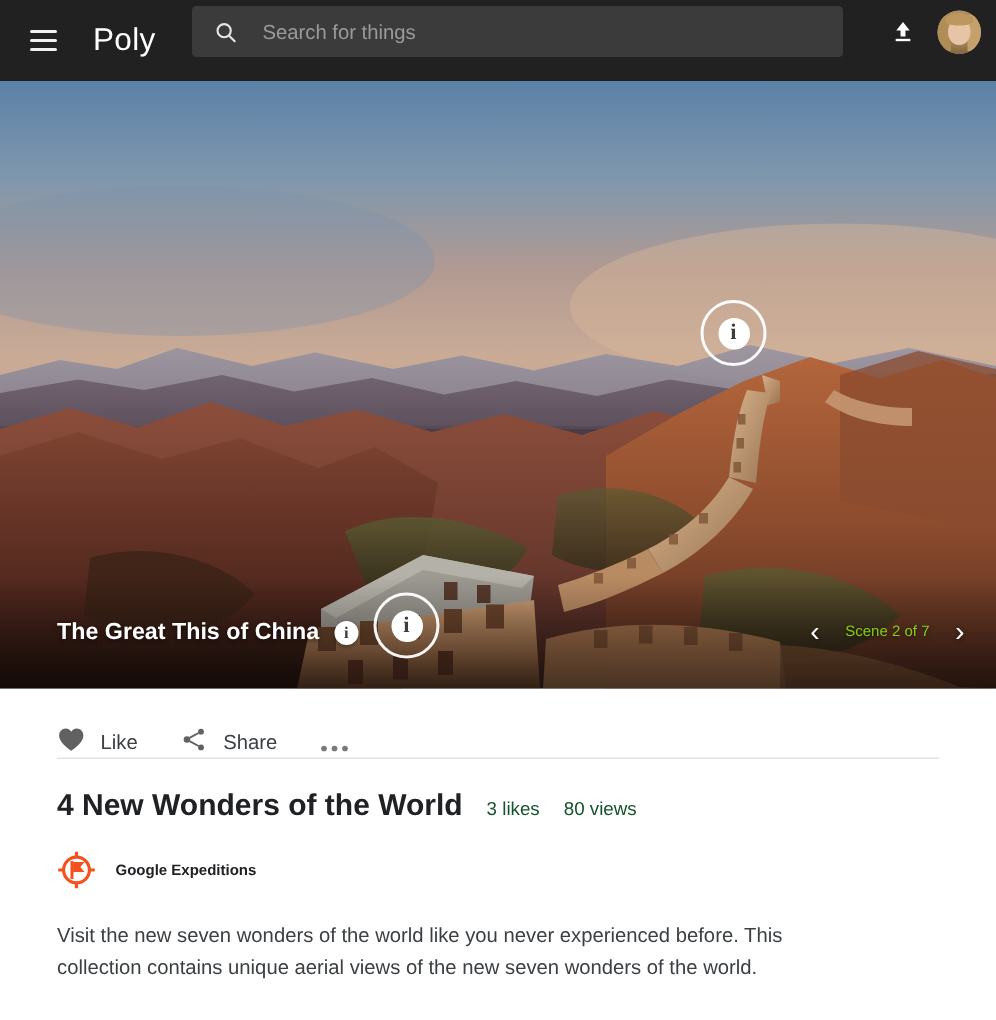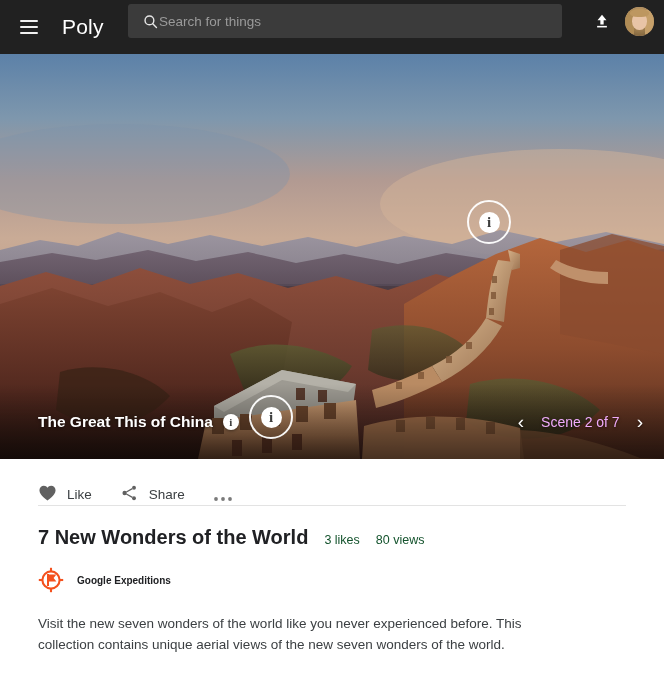--- a/index.html
+++ b/index.html
@@ -52,20 +52,21 @@
   }
   .search-icon { margin-left: 14px; display: flex; align-items: center; }
   .searchinput {
     flex: 1;
     background: transparent;
     border: none;
     outline: none;
     color: #d8d8d8;
     font-size: 13.5px;
     font-family: "Liberation Sans", sans-serif;
+    margin-left: 16px;
   }
   .searchinput::placeholder { color: #9a9a9a; }
   .topright {
     position: absolute;
     right: 10px; top: 0;
     height: 42px;
     display: flex; align-items: center; gap: 14px;
   }
   .upload-icon { cursor: pointer; display: flex; align-items: center; }
   .avatar {
@@ -126,22 +127,22 @@
   .scene-arrow {
     color: #ffffff;
     font-size: 19px;
     line-height: 1;
     cursor: pointer;
     text-shadow: 0 1px 3px rgba(0,0,0,.5);
     user-select: none;
     padding: 2px 3px;
   }
   .scene-label {
-    color: #f0abfc;
-    font-size: 14px;
+    color: #84cc16;
+    font-size: 10px;
     text-shadow: 0 1px 3px rgba(0,0,0,.5);
     white-space: nowrap;
   }
 
   .hotspot {
     position: absolute;
     width: 44px; height: 44px;
     border-radius: 50%;
     border: 2px solid rgba(255,255,255,.95);
     display: flex; align-items: center; justify-content: center;
@@ -438,21 +439,21 @@
       </svg>
     </span>
   </div>
 </div>
 
 <div class="divider"></div>
 
 <div class="content">
 
   <div class="titlerow">
-    <span class="maintitle">7 New Wonders of the World</span>
+    <span class="maintitle">4 New Wonders of the World</span>
     <span class="stat">3 likes</span>
     <span class="stat">80 views</span>
   </div>
 
   <div class="authorrow">
     <span class="author-icon">
       <svg width="26" height="26" viewBox="0 0 26 26">
         <circle cx="13" cy="13" r="8.6" fill="none" stroke="#f4511e" stroke-width="2.1"></circle>
         <line x1="13" y1="0.8" x2="13" y2="5" stroke="#f4511e" stroke-width="2.1"></line>
         <line x1="13" y1="21" x2="13" y2="25.2" stroke="#f4511e" stroke-width="2.1"></line>

